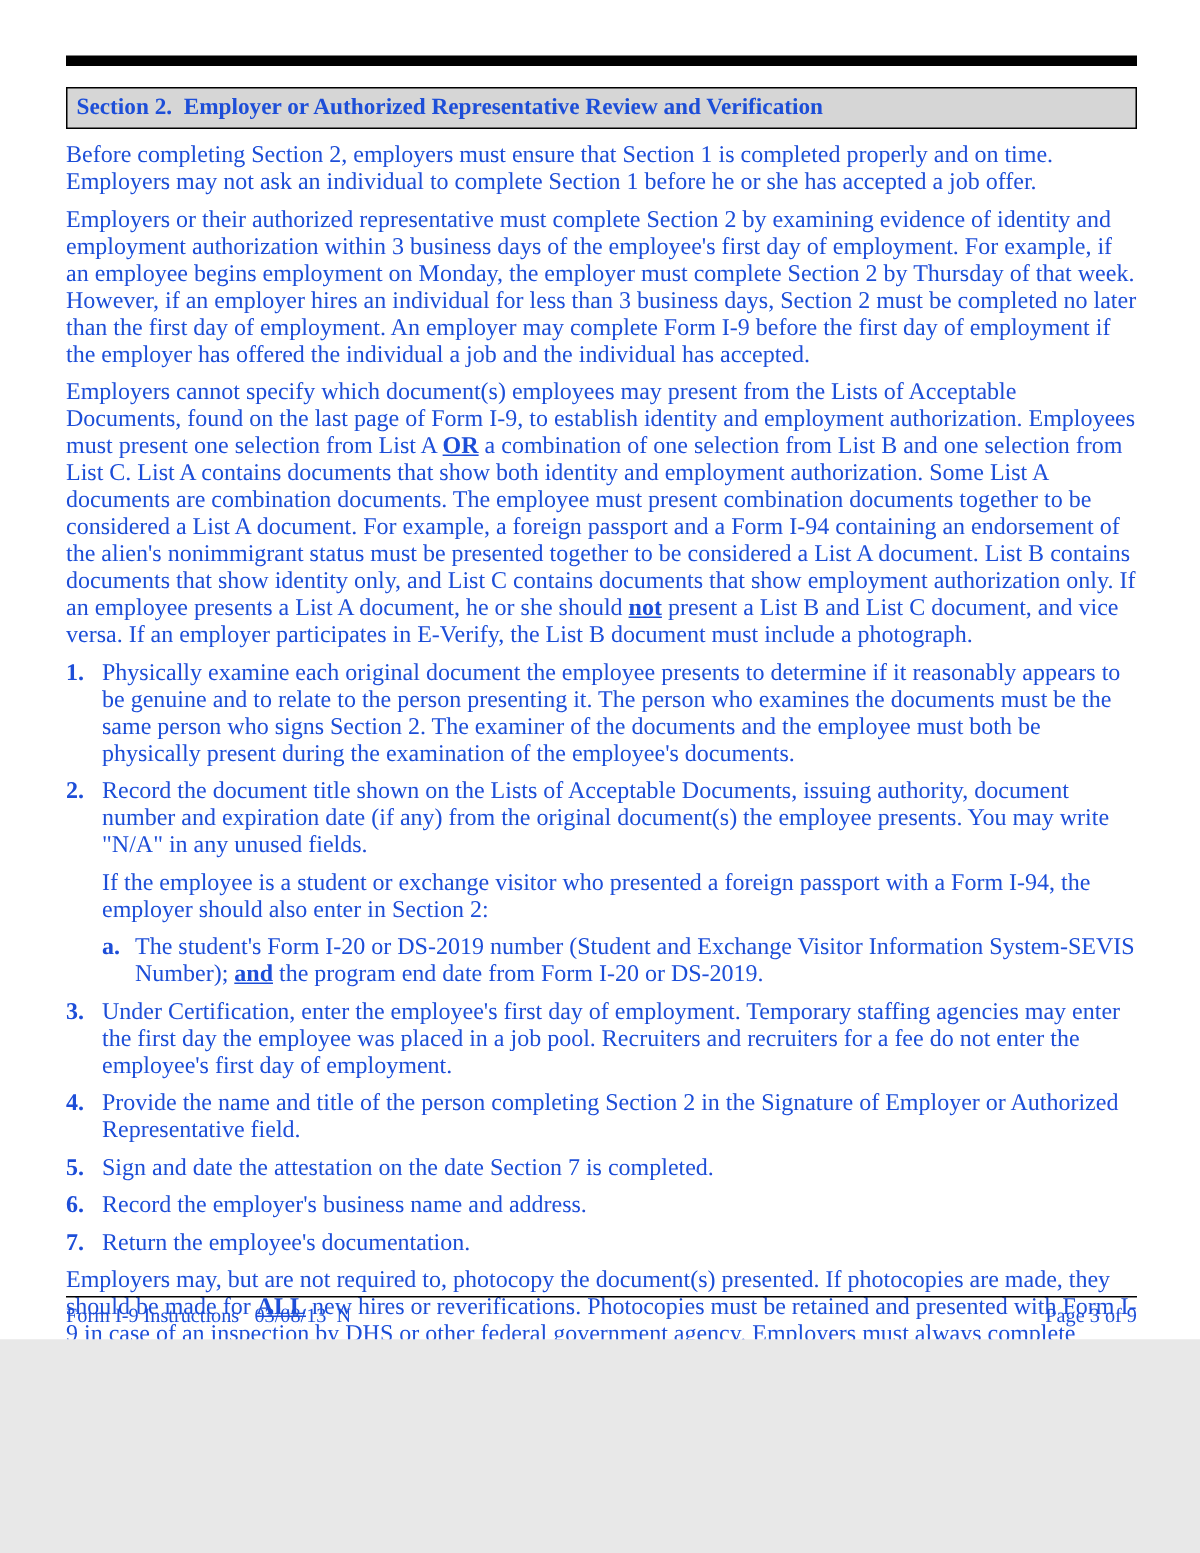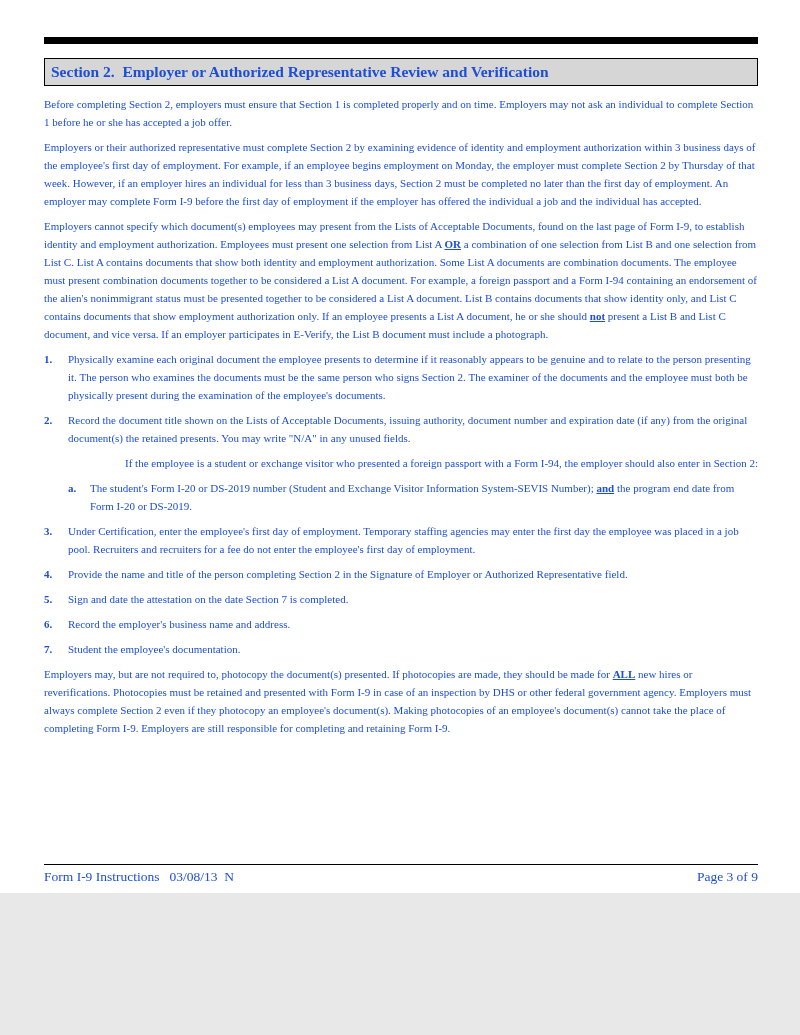--- a/index.html
+++ b/index.html
@@ -24,23 +24,23 @@
   .section-header {
     border: 1.5px solid #000;
     background: #d6d6d6;
     font-weight: bold;
     font-size: 15.5px;
     line-height: 19px;
     padding: 3px 6px 4px 6px;
     margin-bottom: 9px;
     white-space: pre-wrap;
   }
-  .doc-body { font-size: 11px; line-height: 18px; }
+  .doc-body { font-size: 16px; line-height: 18px; }
   .doc-body p.paragraph { margin-bottom: 7px; }
-  .doc-body .item-continuation { margin-left: 24px; margin-bottom: 7px; text-align: right; }
+  .doc-body .item-continuation { margin-left: 24px; margin-bottom: 7px; }
   .doc-body .list-item { display: flex; margin-bottom: 7px; }
   .doc-body .list-item .marker { font-weight: bold; flex: 0 0 24px; }
   .doc-body .alpha-item { display: flex; margin-left: 24px; margin-bottom: 7px; }
   .doc-body .alpha-item .marker { font-weight: bold; flex: 0 0 22px; }
   .doc-body .item-text { flex: 1 1 auto; }
   .doc-body b { font-weight: bold; text-decoration: underline; }
   .footer {
     position: absolute;
     left: 44px;
     right: 42px;
@@ -65,21 +65,21 @@
     <div class="doc-body">
         <p class="paragraph"><span>Before completing Section 2, employers must ensure that Section 1 is completed properly and on time. Employers may not ask an individual to complete Section 1 before he or she has accepted a job offer.</span></p>
         <p class="paragraph"><span>Employers or their authorized representative must complete Section 2 by examining evidence of identity and employment authorization within 3 business days of the employee's first day of employment. For example, if an employee begins employment on Monday, the employer must complete Section 2 by Thursday of that week. However, if an employer hires an individual for less than 3 business days, Section 2 must be completed no later than the first day of employment. An employer may complete Form I-9 before the first day of employment if the employer has offered the individual a job and the individual has accepted.</span></p>
         <p class="paragraph"><span>Employers cannot specify which document(s) employees may present from the Lists of Acceptable Documents, found on the last page of Form I-9, to establish identity and employment authorization. Employees must present one selection from List A </span><b>OR</b><span> a combination of one selection from List B and one selection from List C. List A contains documents that show both identity and employment authorization. Some List A documents are combination documents. The employee must present combination documents together to be considered a List A document. For example, a foreign passport and a Form I-94 containing an endorsement of the alien's nonimmigrant status must be presented together to be considered a List A document. List B contains documents that show identity only, and List C contains documents that show employment authorization only. If an employee presents a List A document, he or she should </span><b>not</b><span> present a List B and List C document, and vice versa. If an employer participates in E-Verify, the List B document must include a photograph.</span></p>
         <div class="list-item">
           <span class="marker">1.</span>
           <div class="item-text"><span>Physically examine each original document the employee presents to determine if it reasonably appears to be genuine and to relate to the person presenting it. The person who examines the documents must be the same person who signs Section 2. The examiner of the documents and the employee must both be physically present during the examination of the employee's documents.</span></div>
         </div>
         <div class="list-item">
           <span class="marker">2.</span>
-          <div class="item-text"><span>Record the document title shown on the Lists of Acceptable Documents, issuing authority, document number and expiration date (if any) from the original document(s) the retained presents. You may write "N/A" in any unused fields.</span></div>
+          <div class="item-text"><span>Record the document title shown on the Lists of Acceptable Documents, issuing authority, document number and expiration date (if any) from the original document(s) the employee presents. You may write "N/A" in any unused fields.</span></div>
         </div>
         <p class="item-continuation"><span>If the employee is a student or exchange visitor who presented a foreign passport with a Form I-94, the employer should also enter in Section 2:</span></p>
         <div class="alpha-item">
           <span class="marker">a.</span>
           <div class="item-text"><span>The student's Form I-20 or DS-2019 number (Student and Exchange Visitor Information System-SEVIS Number); </span><b>and</b><span> the program end date from Form I-20 or DS-2019.</span></div>
         </div>
         <div class="list-item">
           <span class="marker">3.</span>
           <div class="item-text"><span>Under Certification, enter the employee's first day of employment. Temporary staffing agencies may enter the first day the employee was placed in a job pool. Recruiters and recruiters for a fee do not enter the employee's first day of employment.</span></div>
         </div>
@@ -90,21 +90,21 @@
         <div class="list-item">
           <span class="marker">5.</span>
           <div class="item-text"><span>Sign and date the attestation on the date Section 7 is completed.</span></div>
         </div>
         <div class="list-item">
           <span class="marker">6.</span>
           <div class="item-text"><span>Record the employer's business name and address.</span></div>
         </div>
         <div class="list-item">
           <span class="marker">7.</span>
-          <div class="item-text"><span>Student the employee's documentation.</span></div>
+          <div class="item-text"><span>Return the employee's documentation.</span></div>
         </div>
         <p class="paragraph"><span>Employers may, but are not required to, photocopy the document(s) presented. If photocopies are made, they should be made for </span><b>ALL</b><span> new hires or reverifications. Photocopies must be retained and presented with Form I-9 in case of an inspection by DHS or other federal government agency. Employers must always complete Section 2 even if they photocopy an employee's document(s). Making photocopies of an employee's document(s) cannot take the place of completing Form I-9. Employers are still responsible for completing and retaining Form I-9.</span></p>
       </div>
   </div>
 
   <div class="footer">
     <div class="footer-rule"></div>
     <div class="footer-row">
       <span class="footer-left">Form I-9 Instructions   03/08/13  N</span>
       <span class="footer-right">Page 3 of 9</span>

